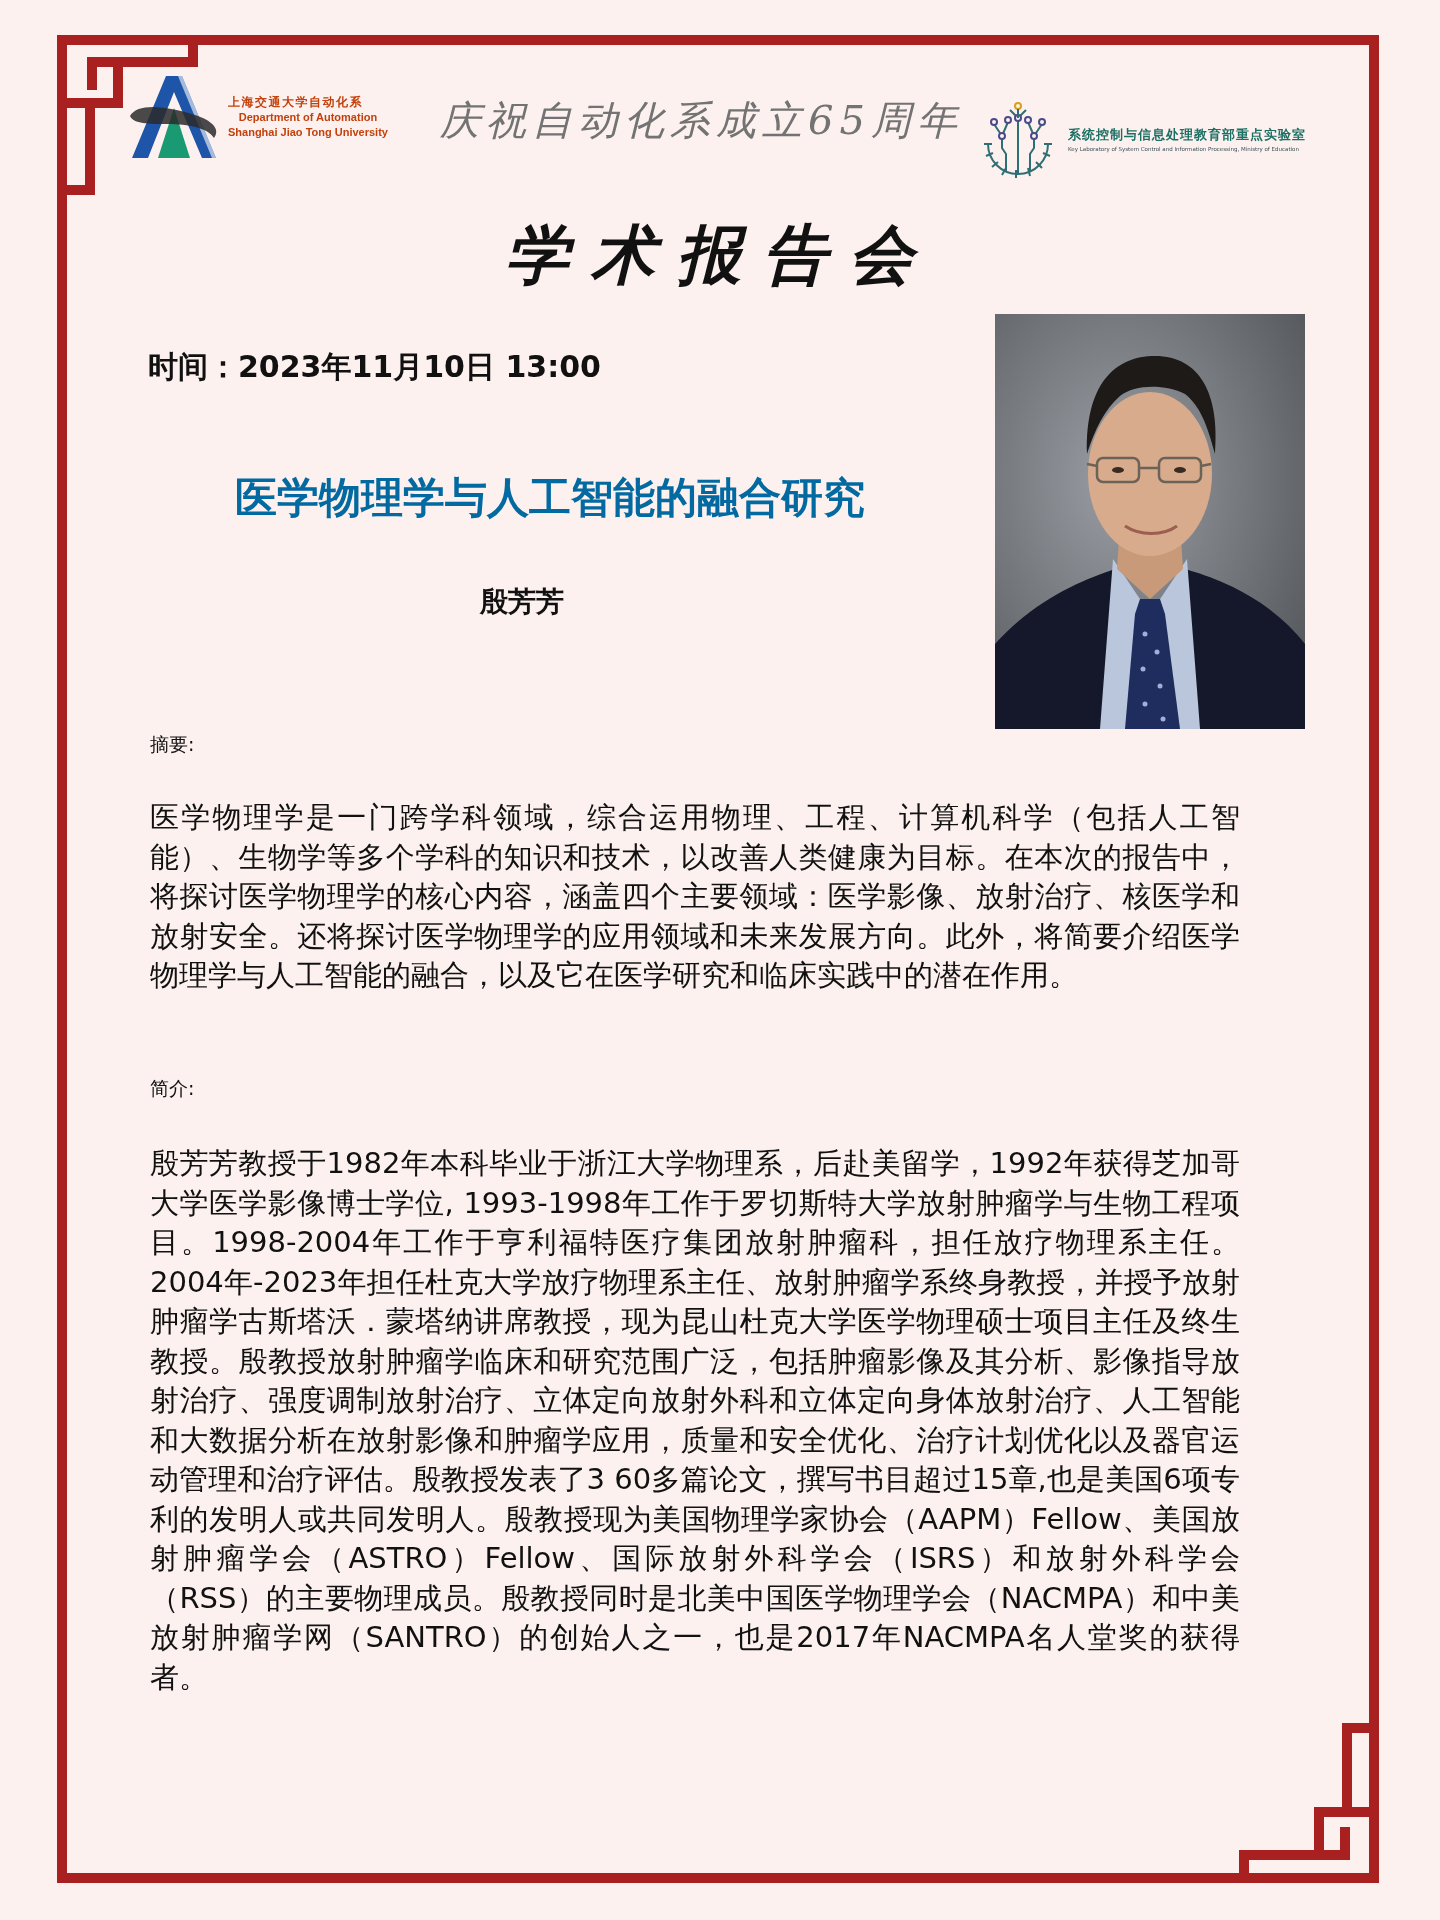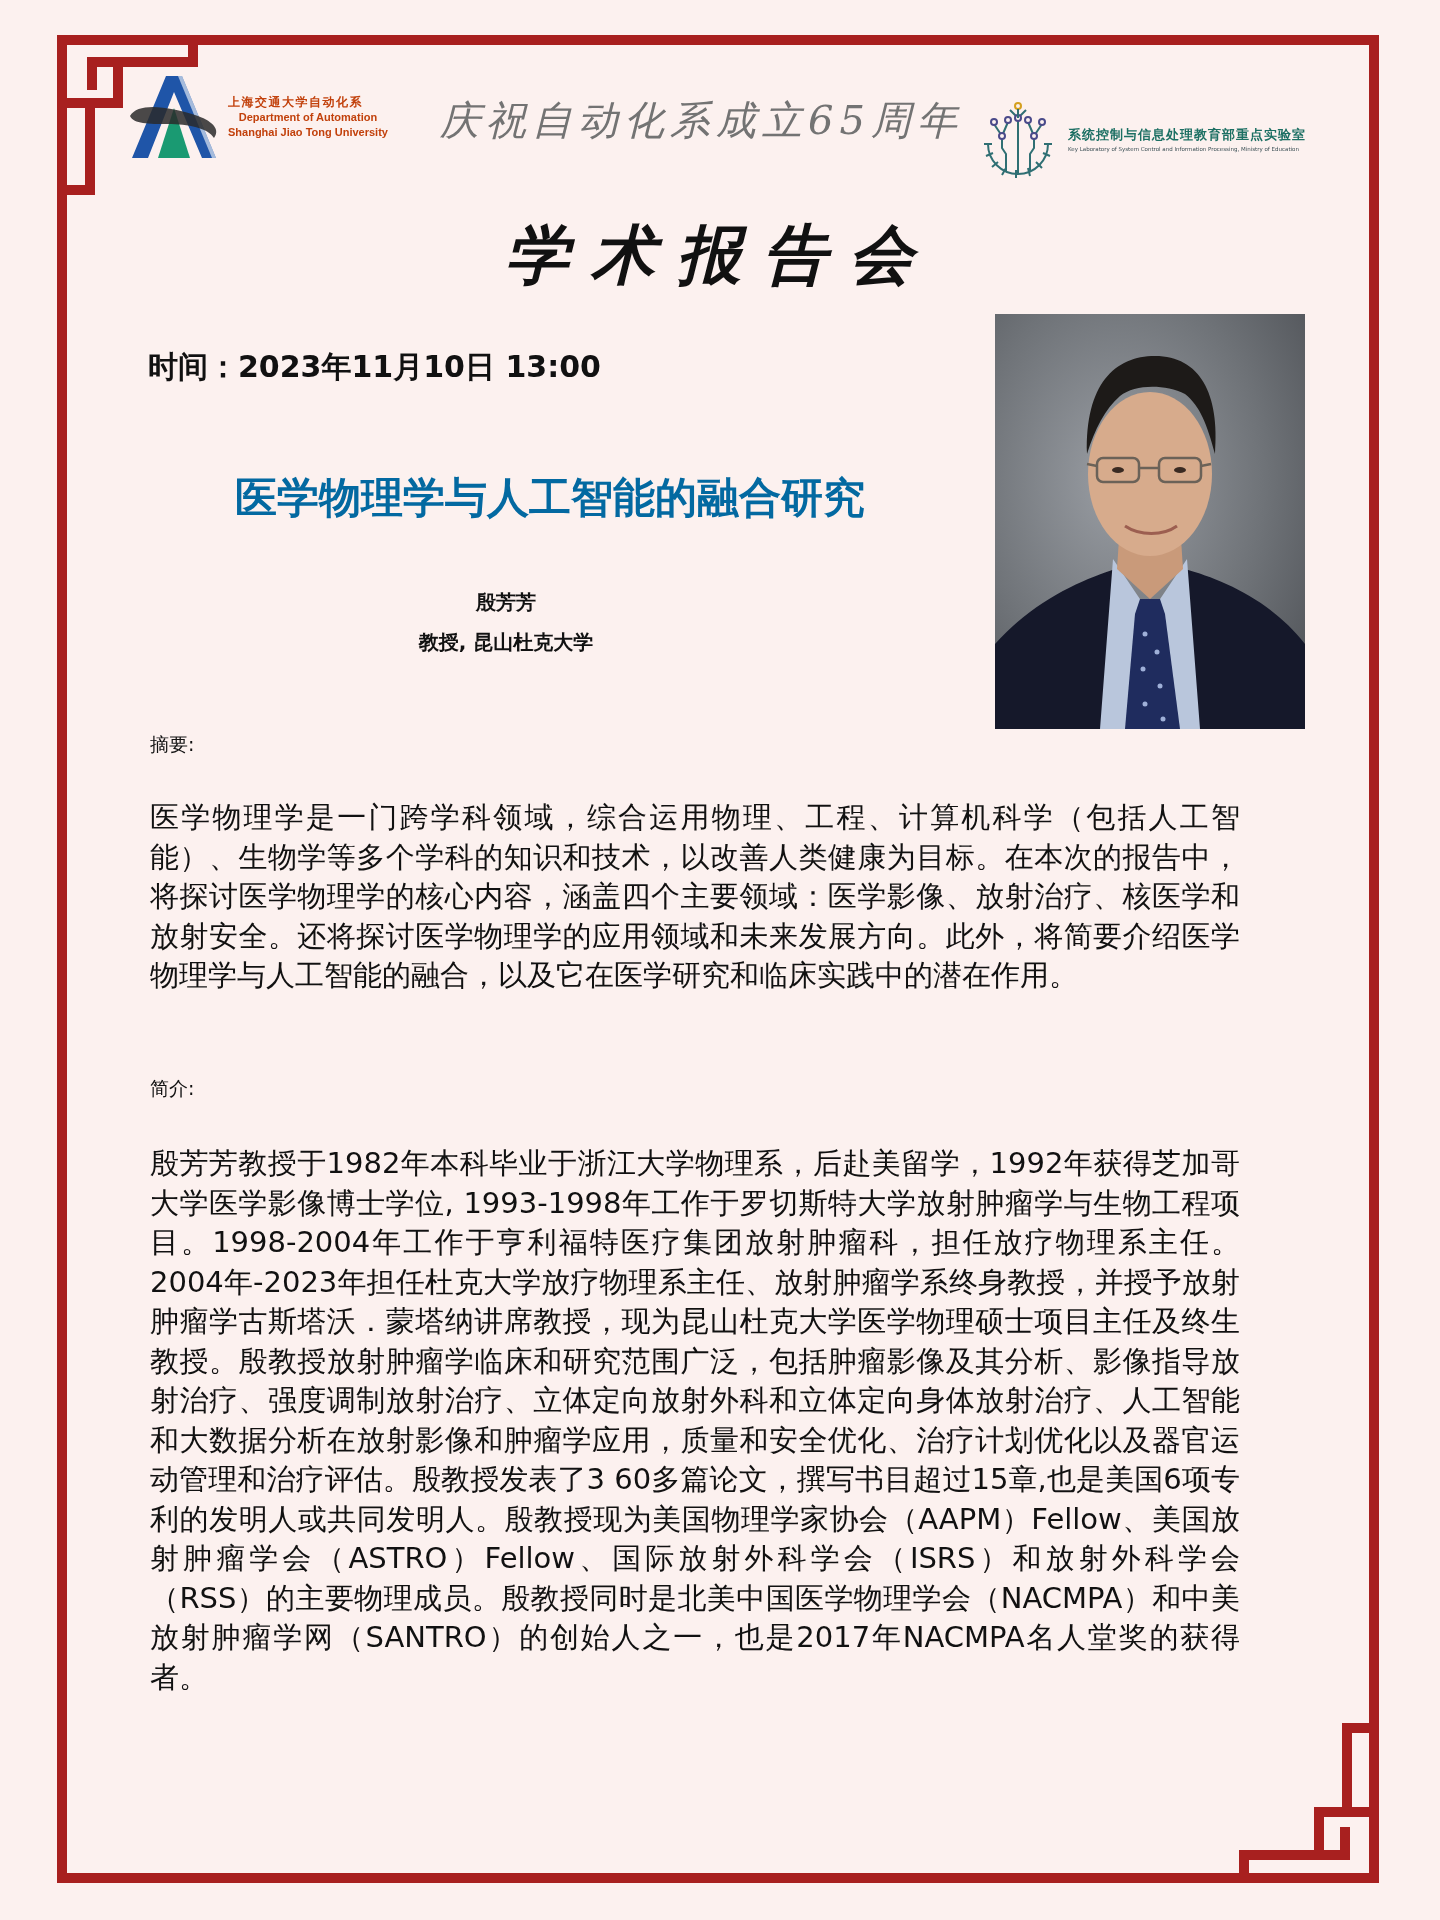--- a/index.html
+++ b/index.html
@@ -27,22 +27,22 @@
   .lab-text { margin-left: 10px; color: #1c6f63; }
   .lab-text .cn { font-size: 13px; font-weight: bold; letter-spacing: 1px; line-height: 18px; }
   .lab-text .en { font-size: 5.5px; line-height: 10px; color: #3b4f55; white-space: nowrap; }
 
   .main-title { position: absolute; left: 470px; top: 210px; width: 500px; text-align: center;
     font-family: "DejaVu Serif", serif; font-weight: bold; font-size: 64px; letter-spacing: 22px; line-height: 90px; font-style: italic; }
 
   .info { position: absolute; left: 148px; top: 348px; font-weight: bold; font-size: 30px; line-height: 38px; }
   .talk-title { position: absolute; left: 150px; top: 470px; width: 800px; text-align: center;
     color: #0369a1; font-weight: bold; font-size: 42px; line-height: 56px; }
-  .speaker { position: absolute; left: 296px; top: 582px; width: 420px; text-align: center;
-    font-weight: bold; font-size: 20px; line-height: 40px; }
+  .speaker { position: absolute; left: 312px; top: 582px; width: 420px; text-align: center;
+    font-weight: bold; font-size: 28px; line-height: 40px; }
 
   .photo { position: absolute; left: 995px; top: 314px; width: 310px; height: 415px; overflow: hidden;
     background: radial-gradient(ellipse at 40% 40%, #9a9ea4 0%, #6f7378 55%, #4a4d52 100%); }
   .photo svg { width: 100%; height: 100%; display: block; }
 
   .section-head { position: absolute; left: 150px; font-weight: normal; font-size: 19px; line-height: 36px; }
   .para { position: absolute; left: 150px; width: 1090px; font-size: 29px; line-height: 39.5px; text-align: justify; }
   .abstract-head { top: 726px; }
   .abstract { top: 798px; }
   .bio-head { top: 1070px; }
@@ -115,21 +115,20 @@
 <div class="info">
   <div>
     <span>时间：</span><span>2023年11月10日 13:00</span>
   </div>
 </div>
 
 <div class="talk-title">医学物理学与人工智能的融合研究</div>
 
 <div class="speaker">
   <div>殷芳芳</div>
-  <div>教授, 昆山杜克大学</div>
 </div>
 
 <div class="photo">
   <svg viewBox="0 0 310 415">
 
     <path d="M0,330 C40,285 90,265 120,255 L155,300 L190,255 C225,265 275,285 310,330 L310,415 L0,415 Z" fill="#15182a"></path>
 
     <path d="M118,245 L155,300 L192,245 L205,415 L105,415 Z" fill="#b9c6dc"></path>
 
     <path d="M145,285 L165,285 L170,300 L185,415 L130,415 L140,300 Z" fill="#1f2c5e"></path>

